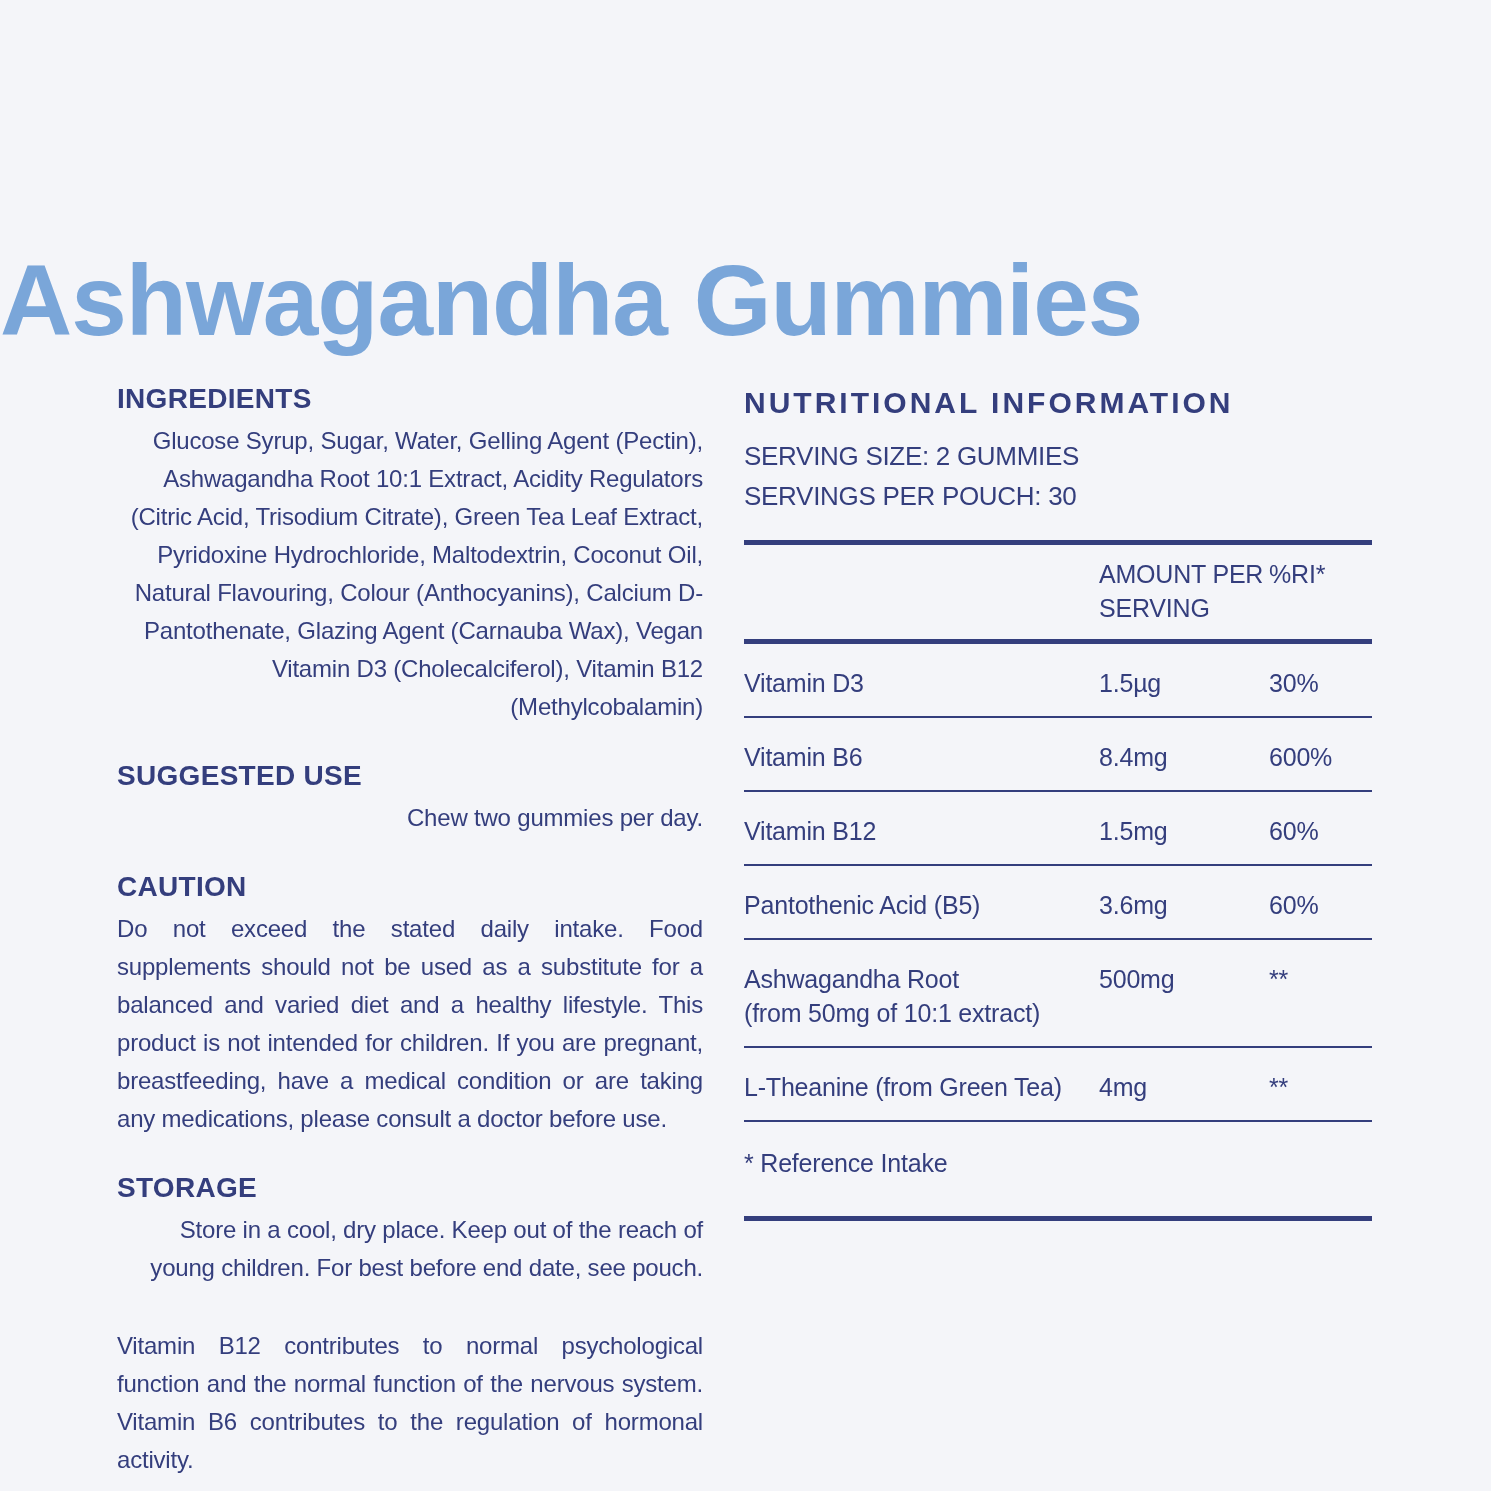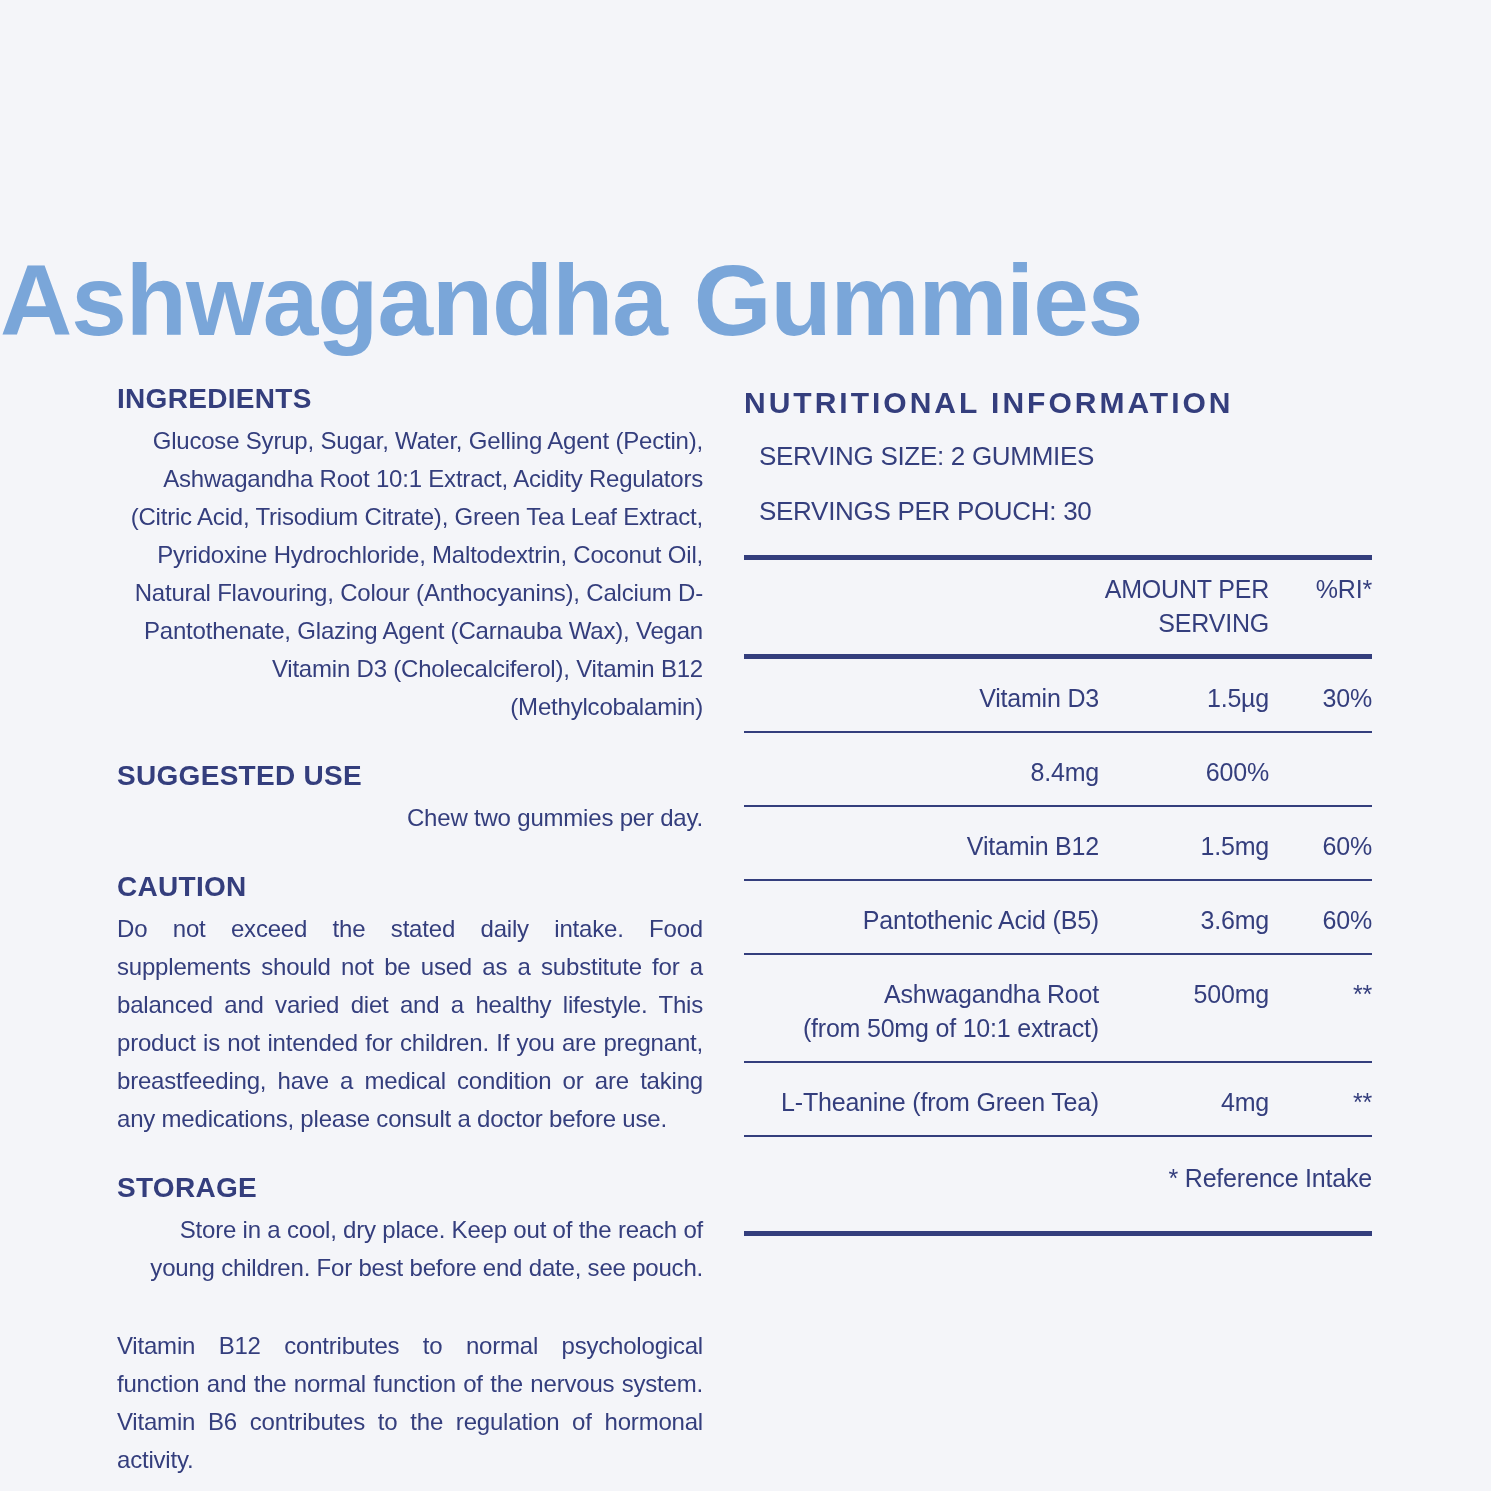--- a/index.html
+++ b/index.html
@@ -65,21 +65,21 @@
   .nutri-heading {
     font-size: 30px;
     font-weight: 700;
     letter-spacing: 3px;
     margin: 0 0 16px 0;
   }
   .serving-line {
     font-size: 26px;
     line-height: 40px;
     letter-spacing: -0.3px;
-    margin: 15px;
+    margin: 0;
   }
 
   .nutri-table { margin-top: 24px; }
   .t-row {
     display: grid;
     grid-template-columns: 355px 170px 103px;
     align-items: start;
   }
   .t-head {
     border-top: 5px solid #343e7d;
@@ -92,21 +92,20 @@
     letter-spacing: -0.2px;
   }
   .t-body-row {
     border-bottom: 2px solid #343e7d;
     padding: 22px 0 16px 0;
   }
   .t-cell {
     font-size: 25px;
     line-height: 34px;
     letter-spacing: -0.2px;
-    text-align: right;
   }
   .t-sub { display: block; }
   .t-foot {
     padding: 24px 0 36px 0;
     border-bottom: 5px solid #343e7d;
   }
   .t-foot .t-cell { grid-column: 1 / span 3; }
 </style>
 </head>
 <body>
@@ -153,20 +152,21 @@
       <div class="t-cell">%RI*</div>
     </div>
 
     <div class="t-row t-body-row">
       <div class="t-cell"><span>Vitamin D3</span></div>
       <div class="t-cell">1.5µg</div>
       <div class="t-cell">30%</div>
     </div>
 
     <div class="t-row t-body-row">
+      <div class="t-cell"><span>Vitamin B6</span></div>
       <div class="t-cell">8.4mg</div>
       <div class="t-cell">600%</div>
     </div>
 
     <div class="t-row t-body-row">
       <div class="t-cell"><span>Vitamin B12</span></div>
       <div class="t-cell">1.5mg</div>
       <div class="t-cell">60%</div>
     </div>
 

